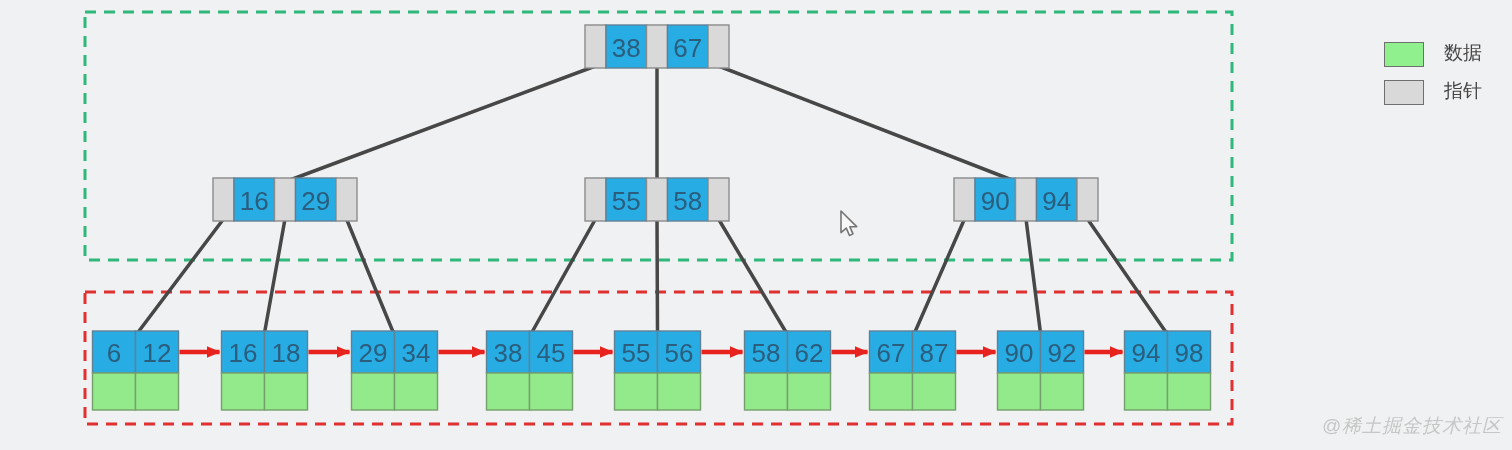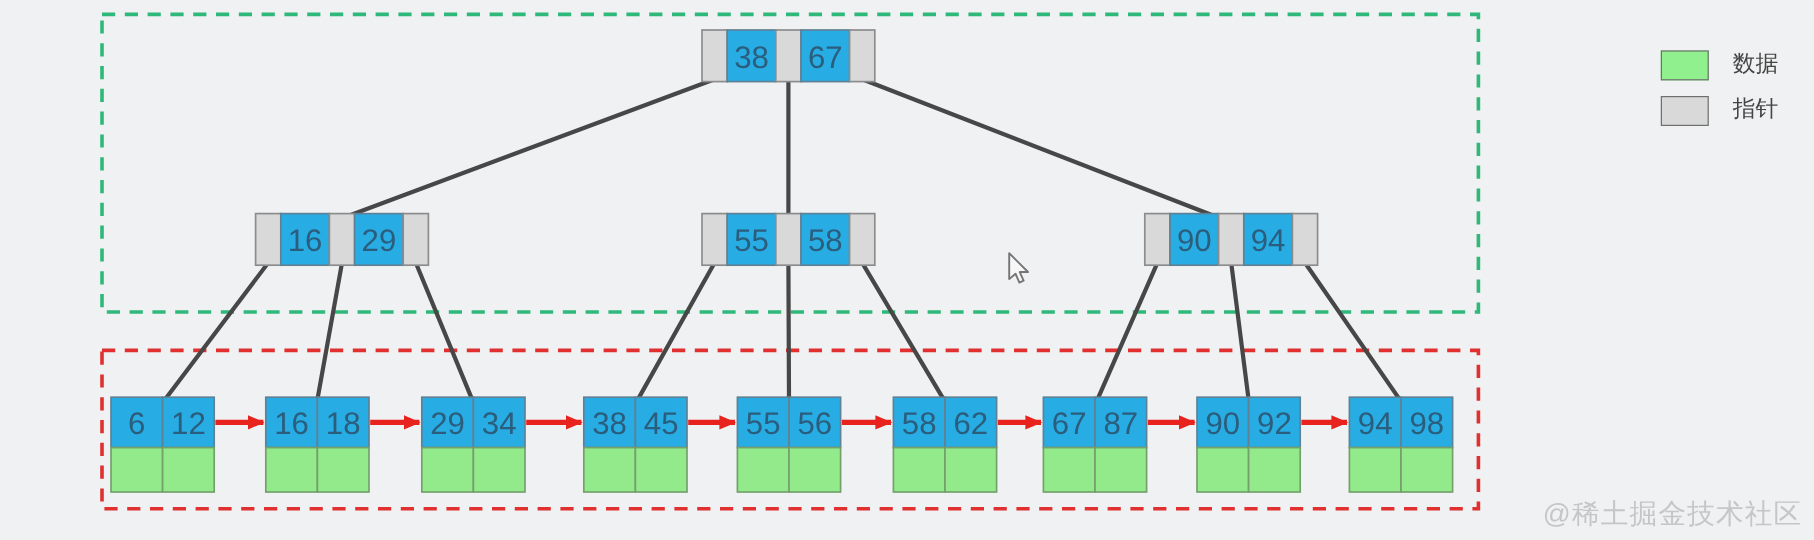--- a/index.html
+++ b/index.html
@@ -7,21 +7,21 @@
     position:relative;
     width:1512px;height:450px;
     overflow:hidden;
     font-family:"Liberation Sans","DejaVu Sans",sans-serif;
   }
   #diagram{position:absolute;left:0;top:0;}
   .legend{position:absolute;left:1384px;top:42px;display:flex;flex-direction:column;gap:13px;font-family:Liberation Mono, monospace;}
   .legend-row{display:flex;align-items:center;gap:20px;}
   .swatch{width:40px;height:25px;border:1.5px solid #6f6f6f;display:inline-block;box-sizing:border-box;}
   .legend-label{font-size:19px;color:#454545;line-height:25px;}
-  .watermark{position:absolute;right:10px;top:413px;font-size:23px;color:#c6c6c6;letter-spacing:1px;}
+  .watermark{position:absolute;right:10px;top:413px;font-size:19px;color:#c6c6c6;letter-spacing:1px;font-style:italic;}
 </style>
 </head>
 <body style="background: rgb(240, 241, 242);">
 
 <svg id="diagram" width="1512" height="450" viewBox="0 0 1512 450">
     <defs>
       <marker id="ah" markerUnits="userSpaceOnUse" markerWidth="16" markerHeight="14" refX="13" refY="6" orient="auto">
         <path d="M0 0 L14 6 L0 12 Z" fill="#e8231d"></path>
       </marker>
     </defs>

